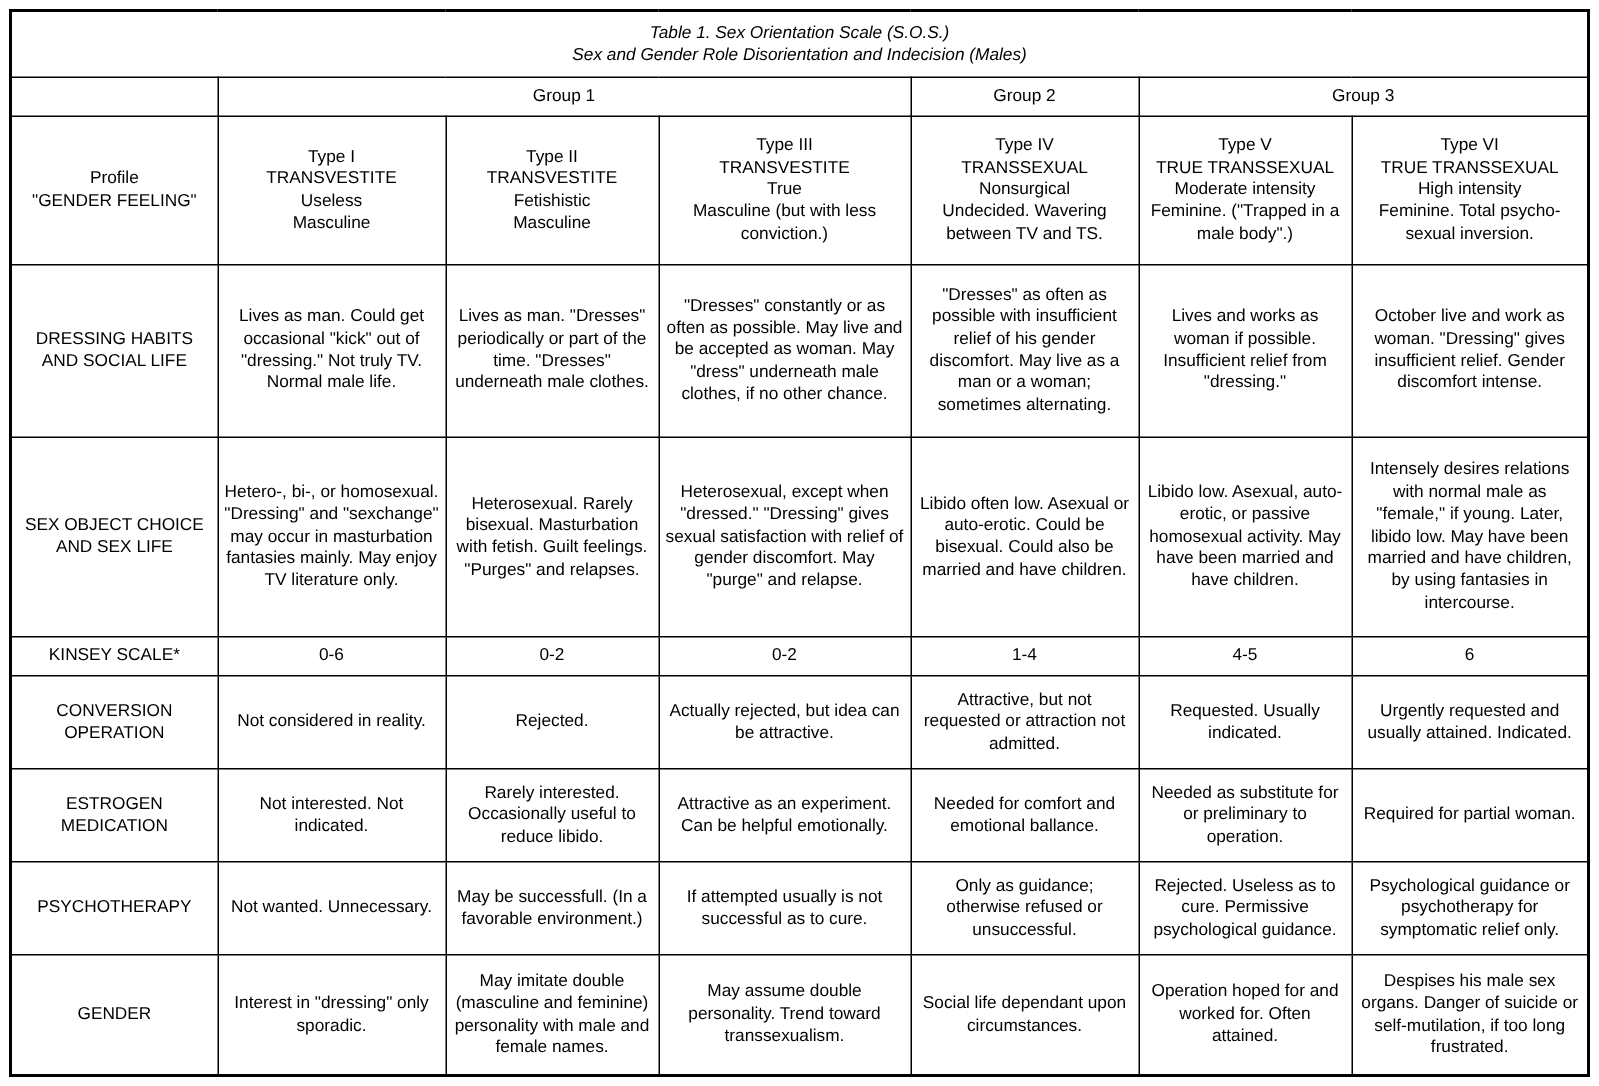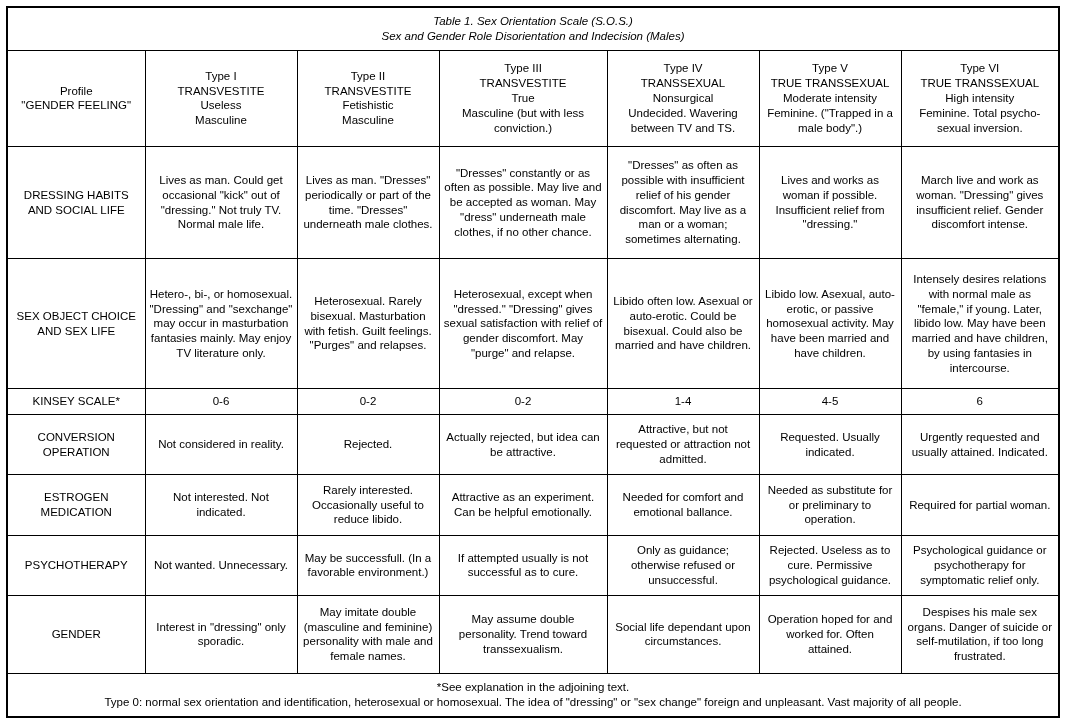--- a/index.html
+++ b/index.html
@@ -105,20 +105,26 @@
         <col class="c6">
     </colgroup>
     <tbody>
       <tr>
         <td class="title-cell" colspan="7">
           <span class="title-line1">Table 1. Sex Orientation Scale (S.O.S.)</span>
           <span class="title-line2">Sex and Gender Role Disorientation and Indecision (Males)</span>
         </td>
       </tr>
       <tr>
+        <td class="blank-cell"></td>
+        <td class="group-hdr" colspan="3">Group 1</td>
+        <td class="group-hdr">Group 2</td>
+        <td class="group-hdr" colspan="2">Group 3</td>
+      </tr>
+      <tr>
         <td class="profile-cell">
           <span class="p1">Profile</span>
           <span class="p2">"GENDER FEELING"</span>
         </td>
         <td class="type-cell">
           <span class="t-name">Type I</span>
           <span class="t-label">TRANSVESTITE</span>
           <span class="t-sub">Useless</span>
           <span class="t-desc">Masculine</span>
         </td>
@@ -155,21 +161,21 @@
         </td>
       </tr>
 
       <tr>
         <td class="rowlabel">DRESSING HABITS AND SOCIAL LIFE</td>
         <td class="body-cell">Lives as man. Could get occasional "kick" out of "dressing." Not truly TV. Normal male life.</td>
         <td class="body-cell">Lives as man. "Dresses" periodically or part of the time. "Dresses" underneath male clothes.</td>
         <td class="body-cell">"Dresses" constantly or as often as possible. May live and be accepted as woman. May "dress" underneath male clothes, if no other chance.</td>
         <td class="body-cell">"Dresses" as often as possible with insufficient relief of his gender discomfort. May live as a man or a woman; sometimes alternating.</td>
         <td class="body-cell">Lives and works as woman if possible. Insufficient relief from "dressing."</td>
-        <td class="body-cell">March live and work as woman. "Dressing" gives insufficient relief. Gender discomfort intense.</td>
+        <td class="body-cell">October live and work as woman. "Dressing" gives insufficient relief. Gender discomfort intense.</td>
       </tr>
 
       <tr>
         <td class="rowlabel">SEX OBJECT CHOICE AND SEX LIFE</td>
         <td class="body-cell">Hetero-, bi-, or homosexual. "Dressing" and "sexchange" may occur in masturbation fantasies mainly. May enjoy TV literature only.</td>
         <td class="body-cell">Heterosexual. Rarely bisexual. Masturbation with fetish. Guilt feelings. "Purges" and relapses.</td>
         <td class="body-cell">Heterosexual, except when "dressed." "Dressing" gives sexual satisfaction with relief of gender discomfort. May "purge" and relapse.</td>
         <td class="body-cell">Libido often low. Asexual or auto-erotic. Could be bisexual. Could also be married and have children.</td>
         <td class="body-cell">Libido low. Asexual, auto-erotic, or passive homosexual activity. May have been married and have children.</td>
         <td class="body-cell">Intensely desires relations with normal male as "female," if young. Later, libido low. May have been married and have children, by using fantasies in intercourse.</td>
@@ -218,21 +224,15 @@
       <tr>
         <td class="rowlabel">GENDER</td>
         <td class="body-cell">Interest in "dressing" only sporadic.</td>
         <td class="body-cell">May imitate double (masculine and feminine) personality with male and female names.</td>
         <td class="body-cell">May assume double personality. Trend toward transsexualism.</td>
         <td class="body-cell">Social life dependant upon circumstances.</td>
         <td class="body-cell">Operation hoped for and worked for. Often attained.</td>
         <td class="body-cell">Despises his male sex organs. Danger of suicide or self-mutilation, if too long frustrated.</td>
       </tr>
 
-      <tr>
-        <td class="footnote-cell" colspan="7">
-          <span>*See explanation in the adjoining text.</span>
-          <span>Type 0: normal sex orientation and identification, heterosexual or homosexual. The idea of "dressing" or "sex change" foreign and unpleasant. Vast majority of all people.</span>
-        </td>
-      </tr>
     </tbody>
   </table>
 </div>
 
 </body></html>

